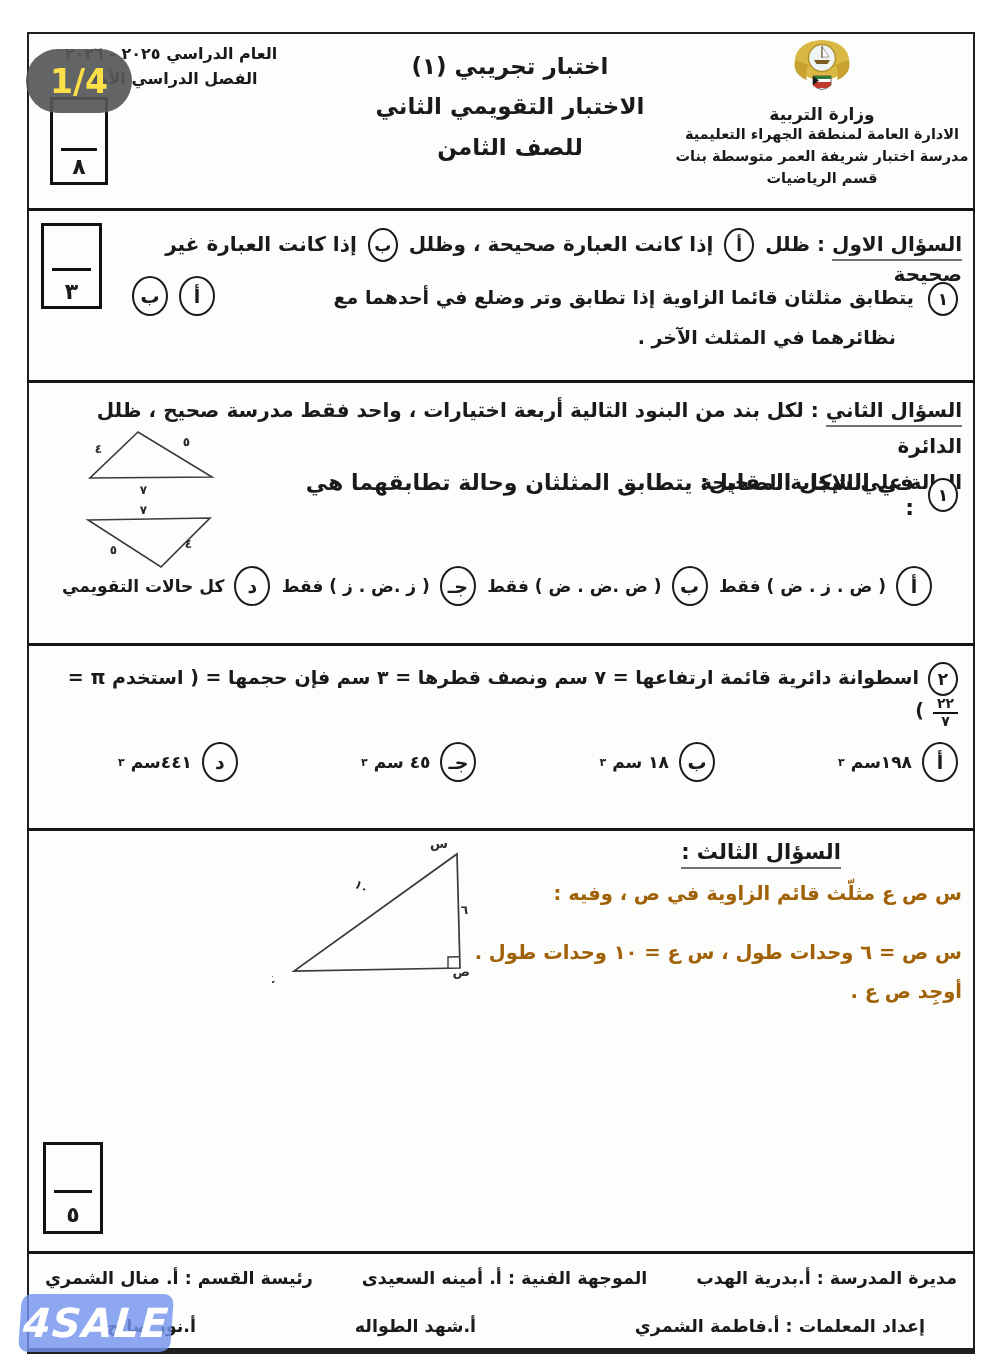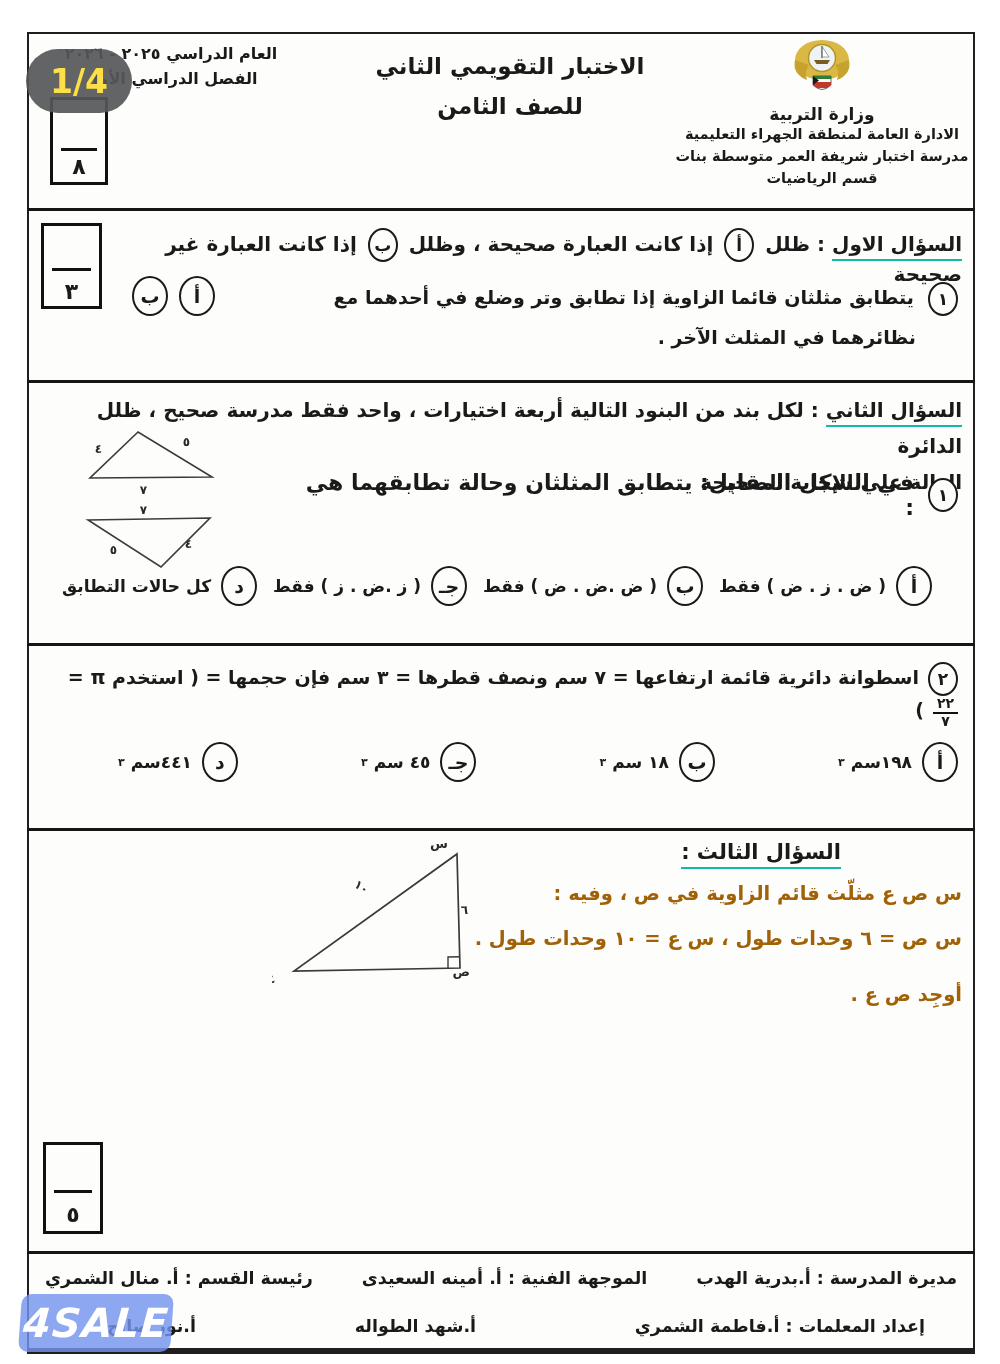--- a/index.html
+++ b/index.html
@@ -3,21 +3,21 @@
 <meta charset="utf-8">
 <style>
   * { margin:0; padding:0; box-sizing:border-box; }
   html,body { width:1000px; height:1364px; background:#ffffff; overflow:hidden;
               font-family:"DejaVu Sans", sans-serif; color:#1a1a1a; }
   .abs { position:absolute; }
   .page { position:absolute; left:27px; top:32px; width:948px; height:1322px;
           border:2px solid #1f1f1f; border-bottom-width:6px; background:#fdfdfb; }
   .divider { position:absolute; left:27px; width:948px; height:3px; background:#161616; }
   .rtl { direction:rtl; unicode-bidi:plaintext; }
-  .ul { border-bottom:2px solid #14b8a6; padding-bottom:3px; }
+  .ul { border-bottom:2px solid #737373; padding-bottom:3px; }
 
   
   .score-box { position:absolute; border:3px solid #111; background:transparent; }
   .score-line { position:absolute; left:15%; width:70%; border-top:3px solid #111; }
   .score-val { position:absolute; left:0; width:100%; text-align:center;
                font-weight:bold; font-size:22px; }
 
   
   .circ { display:inline-flex; align-items:center; justify-content:center;
           width:30px; height:34px; border:2px solid #1a1a1a; border-radius:50%;
@@ -83,20 +83,21 @@
 <div class="score-box" style="left:50px; top:97px; width:58px; height:88px;">
   <div class="score-line" style="top:58%;"></div>
   <div class="score-val" style="bottom:3px;">٨</div>
 </div>
 
 <div class="abs badge">
   <span>1/4</span>
 </div>
 
 <div class="abs hdr-center rtl">
+  <div>اختبار تجريبي (١)</div>
   <div>الاختبار التقويمي الثاني</div>
   <div>للصف الثامن</div>
 </div>
 
 <div class="abs hdr-right rtl">
   <div style="height:66px;">
     <svg width="72" height="66" viewBox="0 0 72 66" aria-hidden="true">
       <ellipse cx="36" cy="24" rx="27" ry="20" fill="#d9b844"></ellipse>
       <path d="M9,24 q-3,14 12,20 q-3-9 2-15 z" fill="#c7a22f"></path>
       <path d="M63,24 q3,14 -12,20 q3-9 -2-15 z" fill="#c7a22f"></path>
@@ -128,21 +129,21 @@
   <span>إذا كانت العبارة صحيحة ، وظلل</span>
   <span class="circ">ب</span>
   <span>إذا كانت العبارة غير صحيحة</span>
 </div>
 
 <div class="abs rtl qbody" style="top:282px; left:230px; width:732px;">
   <div style="display:flex; direction:rtl; gap:10px; align-items:flex-start;">
     <span class="circ">١</span>
     <span>يتطابق مثلثان قائما الزاوية إذا تطابق وتر وضلع في أحدهما مع</span>
   </div>
-  <div style="margin-right:46px; margin-top:6px;">نظائرهما في المثلث الآخر .</div>
+  <div style="margin-right:66px; margin-top:6px;">نظائرهما في المثلث الآخر .</div>
 </div>
 
 <div class="abs" style="top:276px; left:128px; display:flex; direction:rtl; gap:3px;">
   <span class="circ big">أ</span>
   <span class="circ big">ب</span>
 </div>
 
 <div class="abs rtl qtitle" style="top:392px; left:40px; width:922px; text-align:right; line-height:1.8;">
   <span class="ul">السؤال الثاني</span>
   <span>: لكل بند من البنود التالية أربعة اختيارات ، واحد فقط مدرسة صحيح ، ظلل الدائرة</span>
@@ -175,21 +176,21 @@
   <div class="opt">
     <span class="circ big">ب</span>
     <span>( ض .ض . ض ) فقط</span>
   </div>
   <div class="opt">
     <span class="circ big">جـ</span>
     <span>( ز .ض . ز ) فقط</span>
   </div>
   <div class="opt">
     <span class="circ big">د</span>
-    <span>كل حالات التطابق</span>
+    <span>كل حالات التقويمي</span>
   </div>
 </div>
 
 <div class="abs rtl" style="top:662px; left:40px; width:922px; text-align:right;">
   <span class="circ">٢</span>
   <span style="font-size:19px; font-weight:bold;">اسطوانة دائرية قائمة ارتفاعها = ٧ سم ونصف قطرها = ٣ سم فإن حجمها = ( استخدم π =</span>
   <span class="frac">
     <span class="top">٢٢</span>
     <span class="bot">٧</span>
   </span>
@@ -218,22 +219,22 @@
       <sup class="u3">٣</sup>
   </div>
 </div>
 
 <div class="abs rtl" style="top:840px; left:560px; width:402px; text-align:center; font-size:21px; font-weight:bold;">
   <span class="ul">السؤال الثالث :</span>
 </div>
 
 <div class="abs rtl red" style="top:882px; left:450px; width:512px; text-align:right; font-size:19.5px; font-weight:bold;">
   <div>س ص ع  مثلّث قائم الزاوية في  ص ، وفيه :</div>
-  <div style="margin-top:22px;">س ص = ٦  وحدات طول ،  س ع = ١٠ وحدات طول .</div>
-  <div style="margin-top:33px;">أوجِد  ص ع .</div>
+  <div style="margin-top:36px;">س ص = ٦  وحدات طول ،  س ع = ١٠ وحدات طول .</div>
+  <div style="margin-top:16px;">أوجِد  ص ع .</div>
 </div>
 
 <div class="abs" style="top:836px; left:272px;">
   <svg width="232" height="152" viewBox="0 0 232 152">
     <path d="M185,18 L188,132 L22,135 Z" fill="none" stroke="#3a3a3a" stroke-width="1.7"></path>
     <path d="M176,132.2 L176,121 L187.7,120.8" fill="none" stroke="#3a3a3a" stroke-width="1.4"></path>
     <text x="176" y="12" font-size="13" font-weight="bold">س</text>
     <text x="198" y="140" font-size="13" font-weight="bold">ص</text>
     <text x="2" y="144" font-size="13" font-weight="bold">ع</text>
     <text x="90" y="62" font-size="12" font-weight="bold" transform="rotate(33 98 66)">١٠</text>

